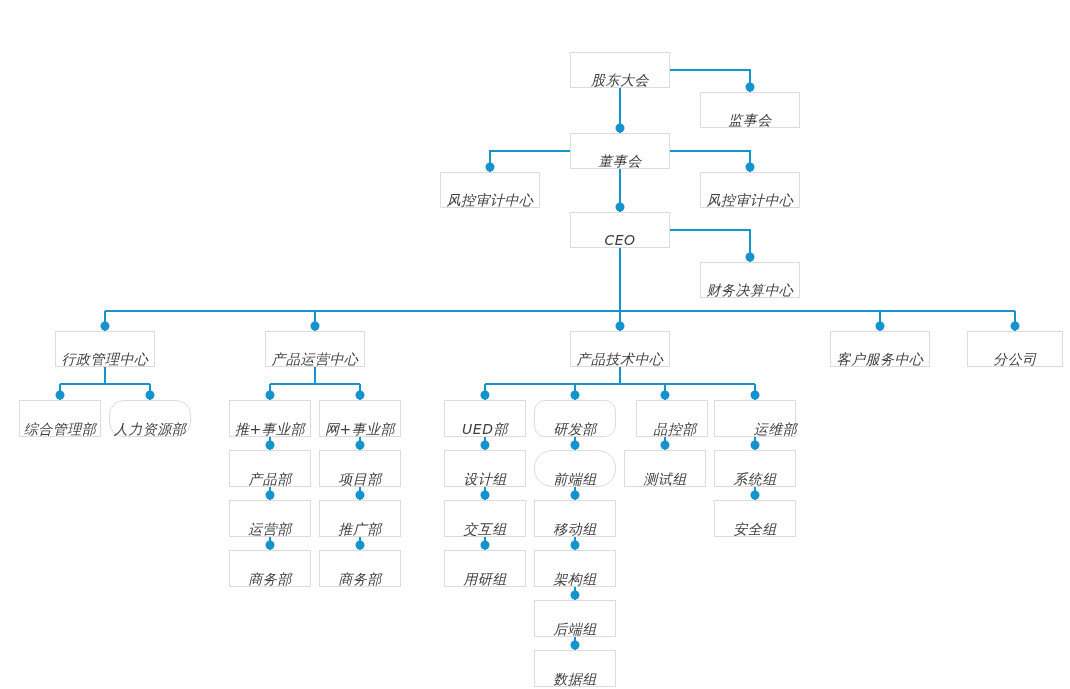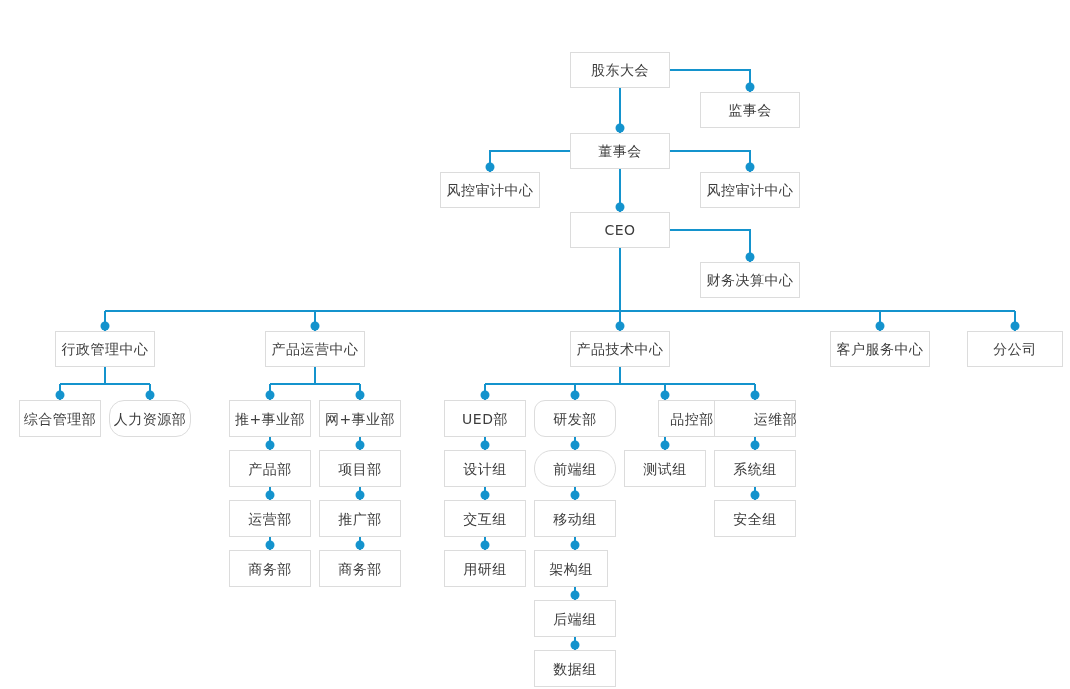--- a/index.html
+++ b/index.html
@@ -22,23 +22,24 @@
     width: 1070px;
     height: 689px;
     display: block;
   }
   .node {
     position: absolute;
     box-sizing: border-box;
     background: var(--node-bg, #ffffff);
     border: 1px solid var(--node-border, #dcdcdc);
     display: flex;
-    align-items: center;
+    align-items: flex-end;
     justify-content: center;
     z-index: 2;
+    font-style: italic;
   }
   .node span {
     font-size: 14px;
     letter-spacing: 0.5px;
     color: var(--node-text, #3d3d3d);
     white-space: nowrap;
     line-height: 1;
   }
 </style>
 </head>
@@ -208,30 +209,30 @@
       </div>
       <div class="node" style="left: 534px; top: 400px; width: 82px; height: 37px; border-radius: 11px;">
         <span>研发部</span>
       </div>
       <div class="node" style="left: 534px; top: 450px; width: 82px; height: 37px; border-radius: 18px;">
         <span>前端组</span>
       </div>
       <div class="node" style="left: 534px; top: 500px; width: 82px; height: 37px;">
         <span>移动组</span>
       </div>
-      <div class="node" style="left: 534px; top: 550px; width: 74px; height: 37px;">
+      <div class="node" style="left: 534px; top: 550px; width: 82px; height: 37px;">
         <span>架构组</span>
       </div>
       <div class="node" style="left: 534px; top: 600px; width: 82px; height: 37px;">
         <span>后端组</span>
       </div>
       <div class="node" style="left: 534px; top: 650px; width: 82px; height: 37px;">
         <span>数据组</span>
       </div>
-      <div class="node" style="left: 658px; top: 400px; width: 62px; height: 37px; padding-left: 6px;">
+      <div class="node" style="left: 636px; top: 400px; width: 72px; height: 37px; padding-left: 6px;">
         <span>品控部</span>
       </div>
       <div class="node" style="left: 624px; top: 450px; width: 82px; height: 37px;">
         <span>测试组</span>
       </div>
       <div class="node" style="left: 714px; top: 400px; width: 82px; height: 37px; padding-left: 41px;">
         <span>运维部</span>
       </div>
       <div class="node" style="left: 714px; top: 450px; width: 82px; height: 37px;">
         <span>系统组</span>

